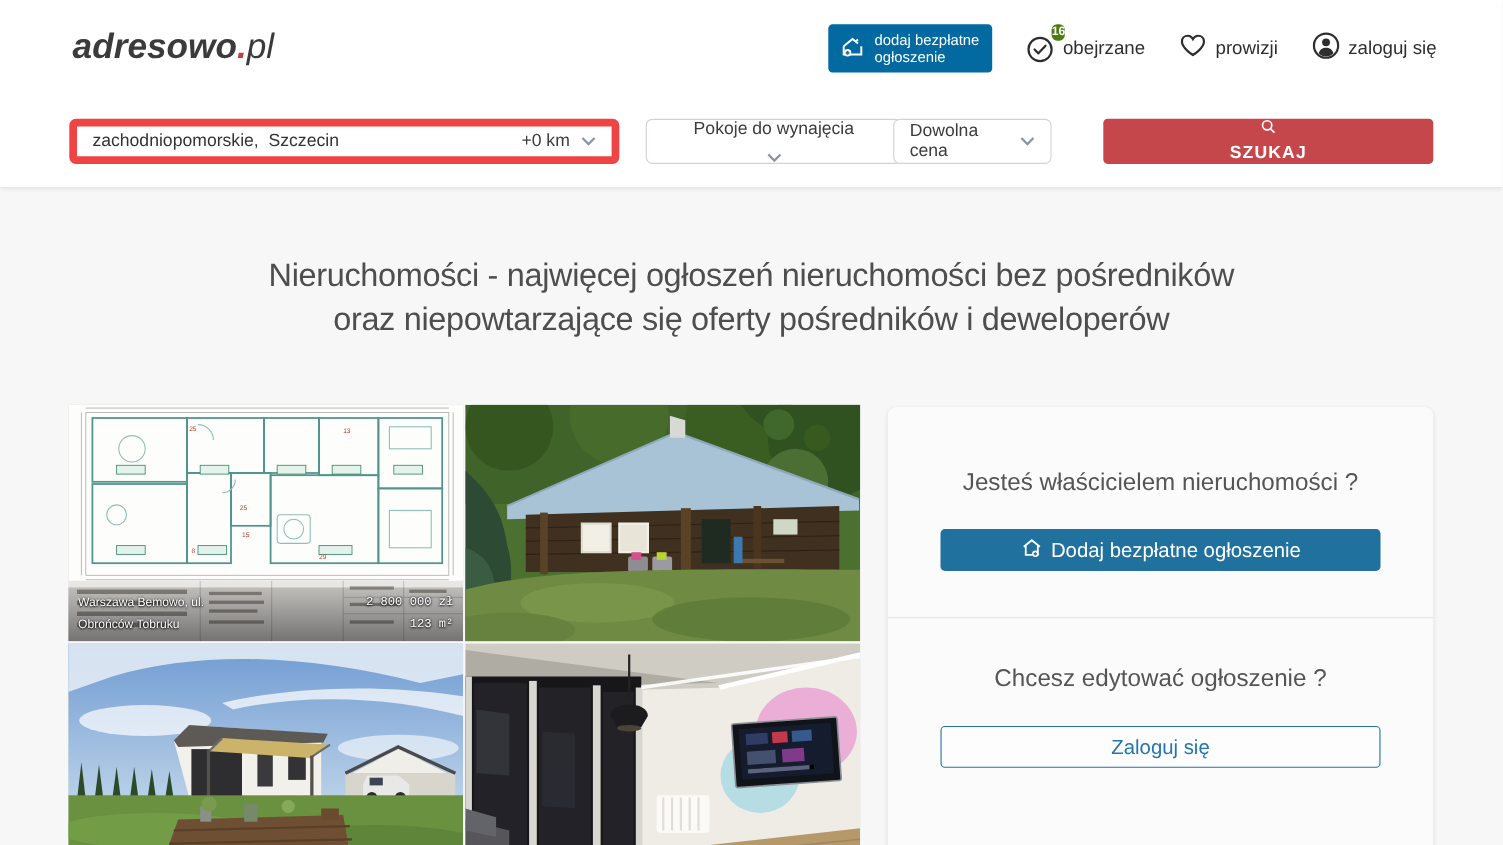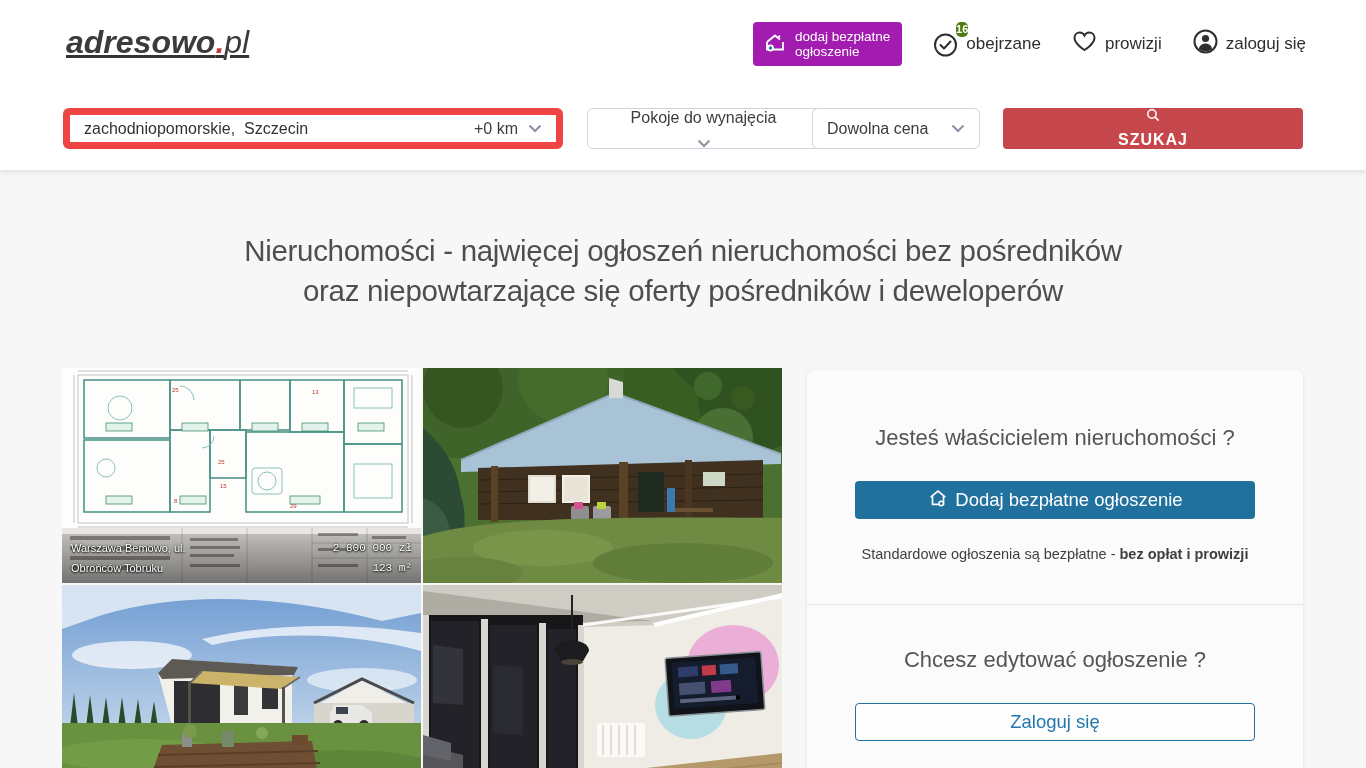--- a/index.html
+++ b/index.html
@@ -3,28 +3,28 @@
 <meta charset="utf-8">
 <style>
   * { margin:0; padding:0; box-sizing:border-box; }
   html,body { width:1366px; height:768px; overflow:hidden; background:#f7f7f7;
               font-family:"Liberation Sans", sans-serif; color:#333; }
 
   
   .header { position:absolute; top:0; left:0; width:1366px; height:170px; background:#fff;
             box-shadow:0 2px 5px rgba(0,0,0,0.10); z-index:5; }
 
-  .logo { position:absolute; left:66px; top:24px; font-size:32px; font-style:italic; cursor:pointer;text-decoration:underline; }
+  .logo { position:absolute; left:66px; top:24px; font-size:32px; font-style:italic; cursor:pointer; }
   .logo-main { font-weight:700; color:#3b3b3b; }
   .logo-dot  { font-weight:700; color:#c53c40; }
   .logo-tld  { font-weight:400; color:#3b3b3b; }
 
   .header-actions { position:absolute; top:22px; right:60px; display:flex; align-items:center; gap:30px; }
 
-  .add-btn { display:flex; align-items:center; gap:8px; background:#a21caf; color:#fff; border:none;
+  .add-btn { display:flex; align-items:center; gap:8px; background:#0369a1; color:#fff; border:none;
              border-radius:4px; padding:7px 12px 7px 10px; font-size:13.5px; line-height:15px;
              text-align:left; cursor:pointer; font-family:inherit; }
   .add-btn svg { flex:0 0 auto; }
 
   .h-item { display:flex; align-items:center; gap:7px; font-size:17px; color:#2e2e2e; cursor:pointer; }
   .icon-wrap { position:relative; width:27px; height:27px; }
   .badge { position:absolute; top:-9px; right:-9px; background:#4d7c0f; color:#fff; font-size:11px;
            font-weight:700; border-radius:5px; padding:1px 0; line-height:13px; }
 
   
@@ -33,21 +33,21 @@
                border:7px solid #ef4444; border-radius:6px; display:flex; align-items:center; }
   .loc-field input { flex:1; border:none; outline:none; font-size:16px; color:#333; padding:0 0 0 14px;
                      font-family:inherit; background:transparent; }
   .radius { display:flex; align-items:center; gap:10px; font-size:16px; color:#3c3c3c; padding-right:14px;
             cursor:pointer; white-space:nowrap; }
 
   .select { position:absolute; top:0; height:41px; background:#fff; border:1px solid #cfd4da; border-radius:6px;
             display:flex; align-items:center; justify-content:space-between; padding:0 14px; font-size:16px;
             color:#3c3c3c; cursor:pointer; }
   .select-type  { left:524px; width:233px;flex-direction:column; }
-  .select-price { left:749px; width:168px; }
+  .select-price { left:749px; width:144px; }
 
   .search-btn { position:absolute; left:940px; top:0; width:300px; height:41px; background:#c5474b; border:none;
                 border-radius:4px; color:#fff; font-size:16px; font-weight:700; letter-spacing:1px;
                 display:flex; align-items:center; justify-content:center; gap:9px; cursor:pointer;
                 font-family:inherit;flex-direction:column; }
 
   
   .hero-title { position:absolute; top:231px; left:0; width:1366px; text-align:center;
                 font-size:29.5px; line-height:40px; color:#4e4e4e; font-weight:400; letter-spacing:-0.3px; }
 
@@ -439,23 +439,20 @@
     <button class="sb-add-btn">
       <span>
         <svg width="22" height="22" viewBox="0 0 24 24" fill="none" stroke="#fff" stroke-width="1.8">
           <path d="M4 11 L12 4.5 L20 11 M6 9.5 L6 19 L18 19 L18 9.5"></path>
           <circle cx="15.5" cy="18" r="3.2" fill="#fff" stroke="none"></circle>
           <path d="M13.9 18 L17.1 18 M15.5 16.4 L15.5 19.6" stroke="#21719f" stroke-width="1.5"></path>
         </svg>
       </span>
       <span>Dodaj bezpłatne ogłoszenie</span>
     </button>
-    <div class="sb-note">
-      <span>Standardowe ogłoszenia są bezpłatne - </span><b>bez opłat i prowizji</b>
-    </div>
   </div>
 
   <div class="sb-divider"></div>
 
   <div class="sb-section sb-sec2">
     <div class="sb-title">Chcesz edytować ogłoszenie ?</div>
     <button class="sb-login-btn">
       <span>Zaloguj się</span>
     </button>
 

